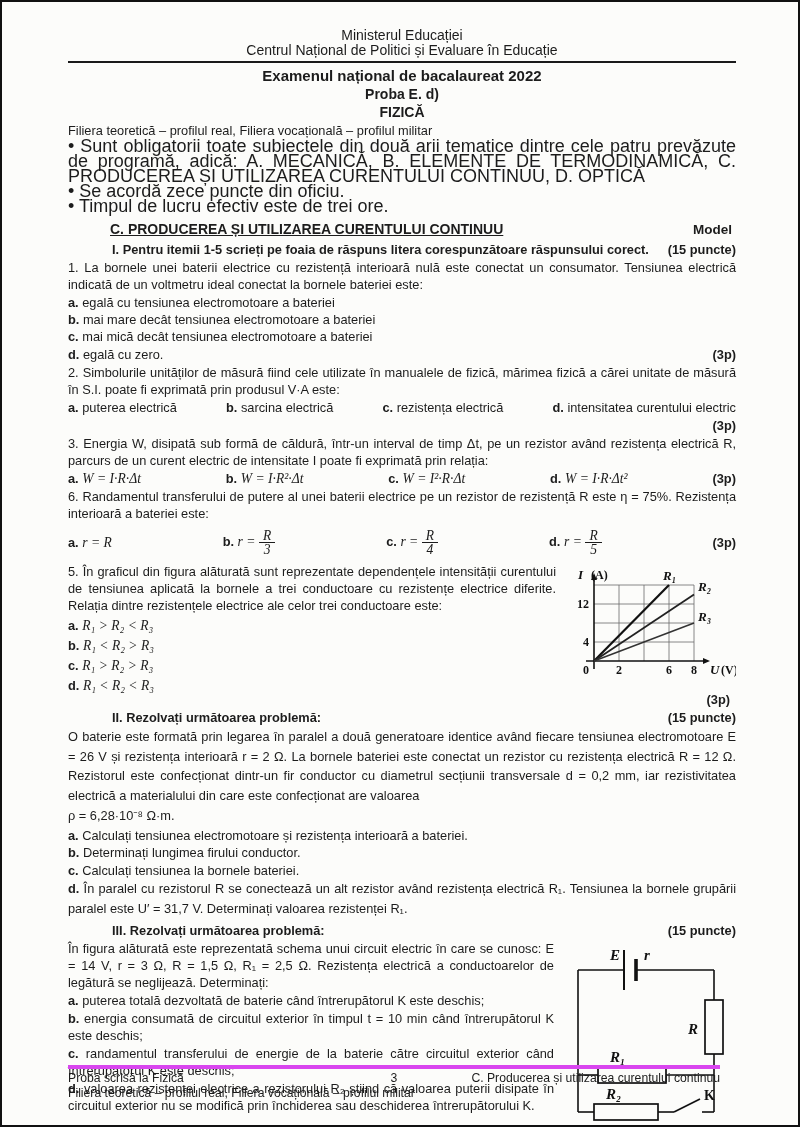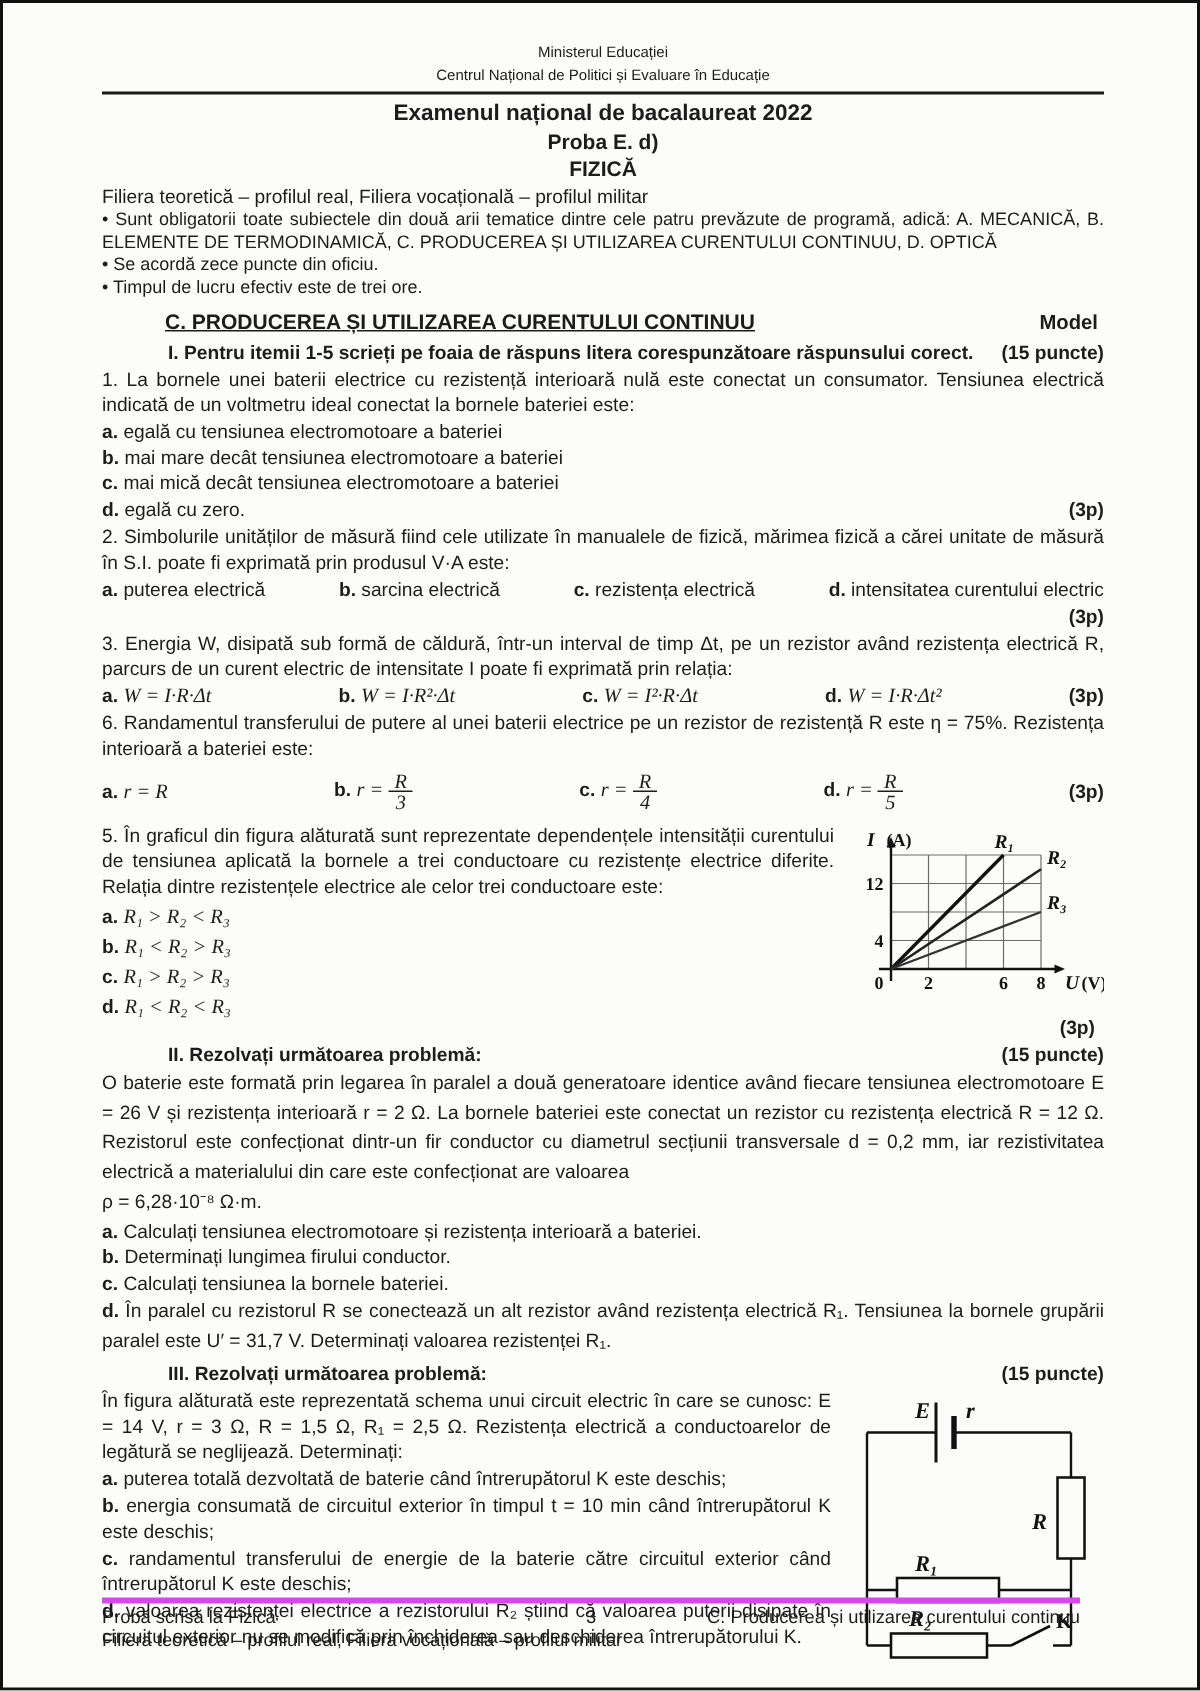--- a/index.html
+++ b/index.html
@@ -3,27 +3,27 @@
 <meta charset="utf-8">
 <style>
   html,body{margin:0;padding:0;background:#d9d9d6;}
   .page{
     position:relative;width:800px;height:1127px;box-sizing:border-box;
     background:#fcfcfa;color:#1c1c1c;border:2px solid #111;
     font-family:"Liberation Sans",sans-serif;font-size:12.8px;line-height:17px;
     padding:26px 62px 0 66px;overflow:hidden;
   }
   .center{text-align:center;}
-  .h-small{font-size:10px;line-height:15px;}
+  .h-small{font-size:14px;line-height:15px;}
   .rule{border-top:2px solid #1a1a1a;margin:3px 0 3px 0;height:0;}
   .h-exam{font-size:15px;font-weight:bold;line-height:19px;}
   .h-proba{font-size:14px;font-weight:bold;line-height:18px;}
   .h-subj{font-size:14px;font-weight:bold;line-height:18px;}
   .filiera{margin-top:1px;}
-  .bullets{font-size:12px;line-height:15px;text-align:justify;}
+  .bullets{font-size:18px;line-height:15px;text-align:justify;}
   .bullet::before{content:"• ";}
   .sec-row{display:flex;justify-content:space-between;align-items:baseline;margin:7px 0 3px 0;}
   .sec-title{font-weight:bold;font-size:14px;text-decoration:underline;margin-left:42px;}
   .model{font-weight:bold;font-size:13.5px;margin-right:4px;}
   .head-row{display:flex;justify-content:space-between;font-weight:bold;margin:1px 0;padding-left:44px;}
   .para{text-align:justify;margin:1px 0;}
   .opt-line{margin:0;}
   .opt-line b{font-weight:bold;}
   .row-sb{display:flex;justify-content:space-between;align-items:center;margin:1px 0;text-align:right;}
   .pts{font-weight:bold;white-space:nowrap;}

